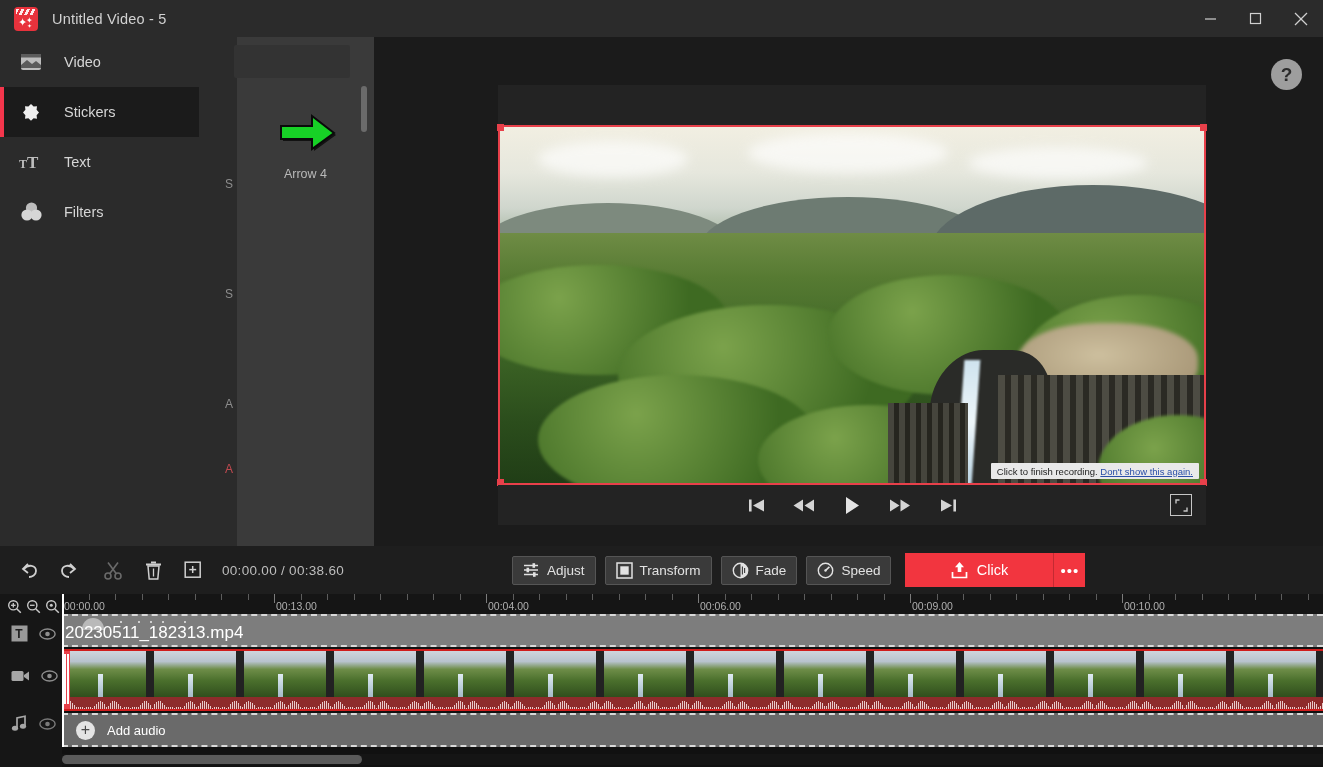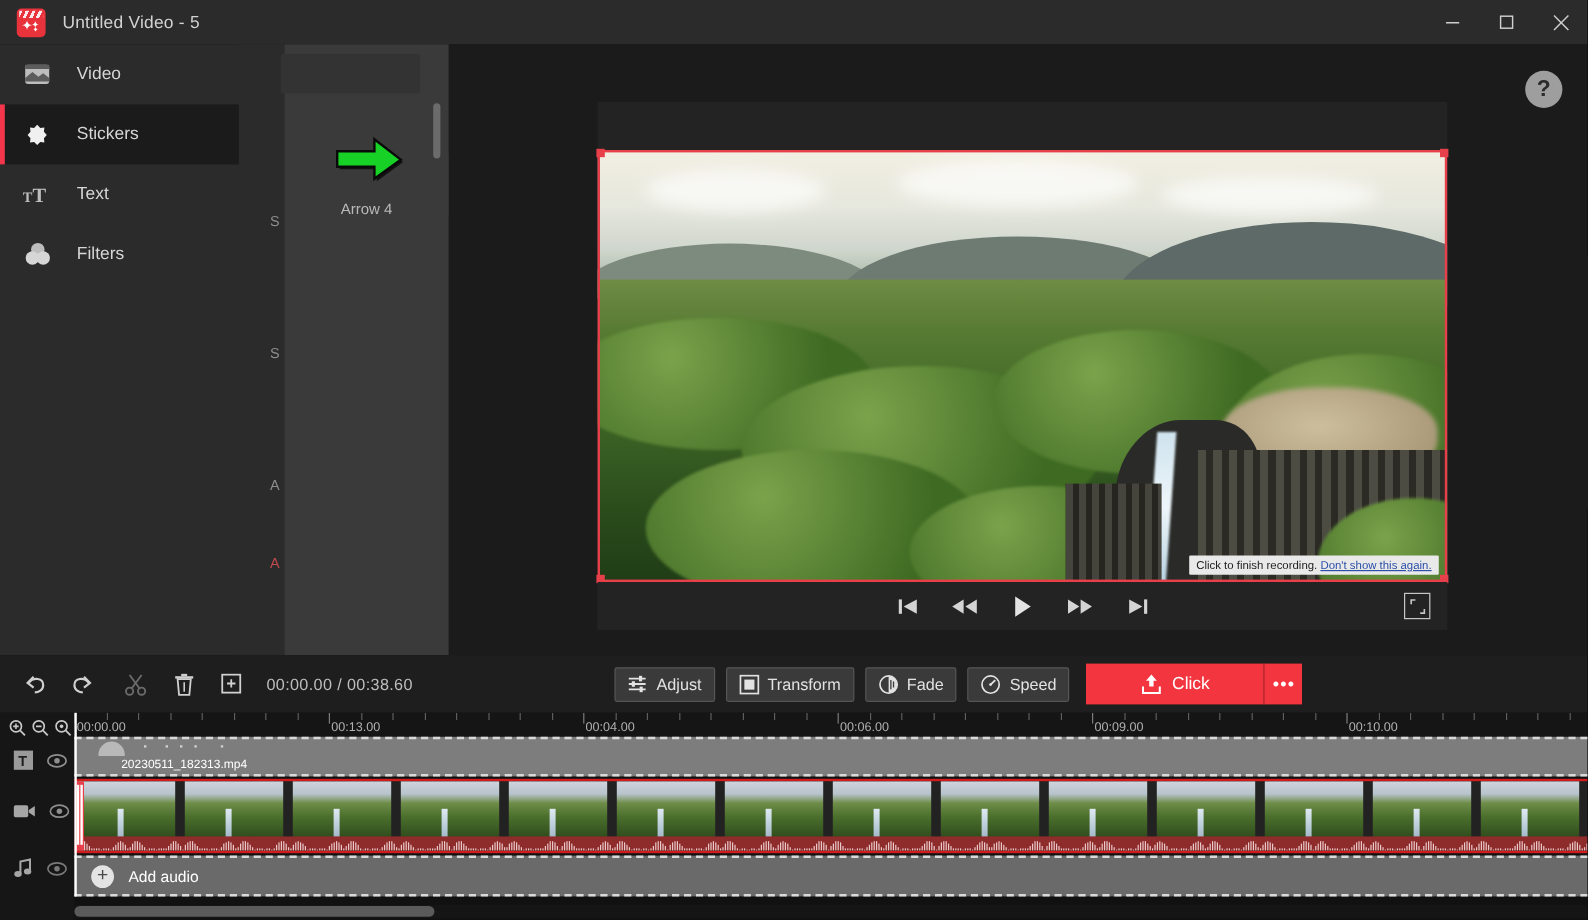--- a/index.html
+++ b/index.html
@@ -231,21 +231,21 @@
   }
   .tick { position: absolute; top: 0; width: 1px; height: 6px; background: #5d5d5d; }
   .tick.major { height: 9px; background: #7c7c7c; }
   .ruler-label { position: absolute; top: 6px; color: #b0b0b0; font-size: 10.5px; }
 
   #text-track {
     position: absolute; left: 62px; top: 20px; width: 1261px; height: 33px;
     background: #7d7d7d; border-top: 2px dashed #d9d9d9; border-bottom: 2px dashed #d9d9d9;
   }
   #text-clip-name {
-    position: absolute; left: 3px; bottom: 2px; color: #fff; font-size: 10px; padding-left: 36px;
+    position: absolute; left: 3px; bottom: 2px; color: #fff; font-size: 17px;
   }
   #text-thumb {
     position: absolute; left: 20px; top: 2px; width: 22px; height: 12px;
     background: #b9b9b9; border-radius: 11px 11px 0 0;
   }
   .dotmark { position: absolute; top: 5px; width: 2px; height: 2px; background: #cfcfcf; }
 
   #video-track {
     position: absolute; left: 62px; top: 55px; width: 1261px; height: 62px;
     border-top: 2px solid #d01c1c; border-bottom: 2px solid #d01c1c;

